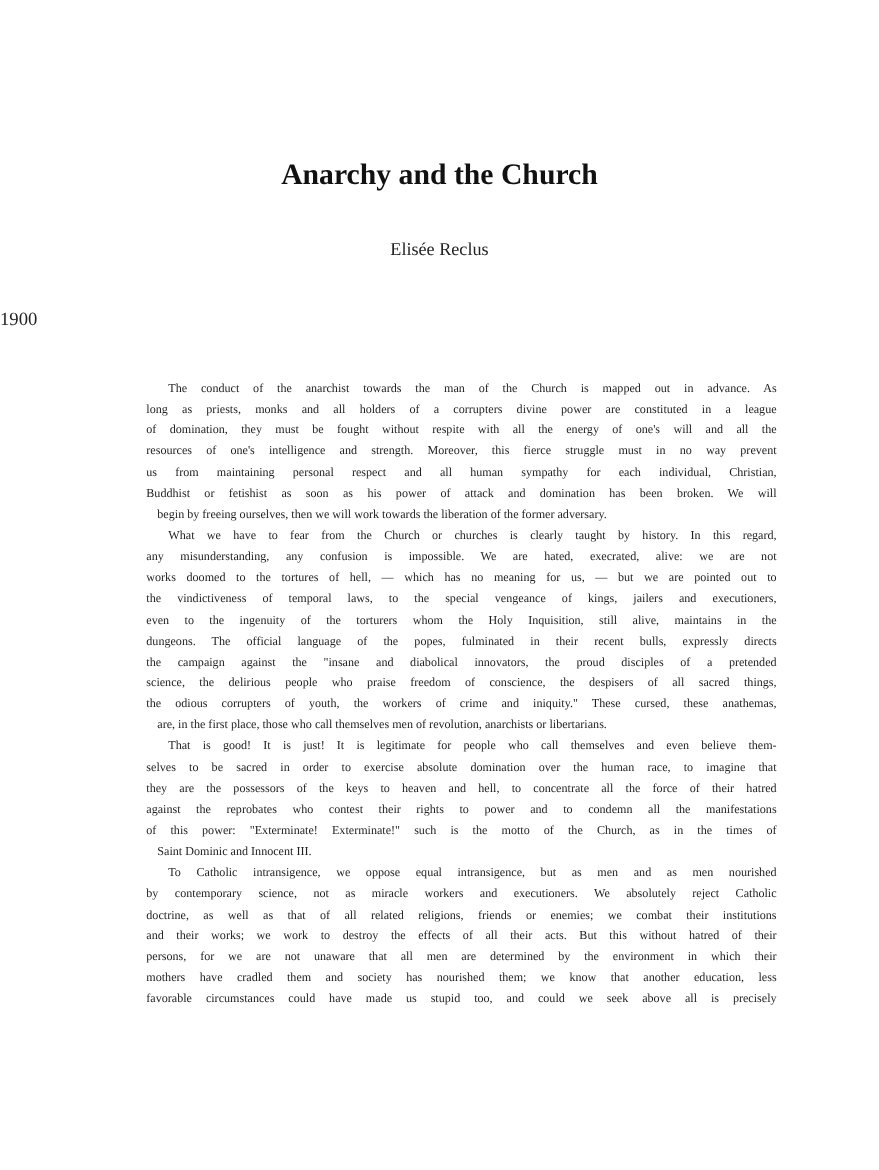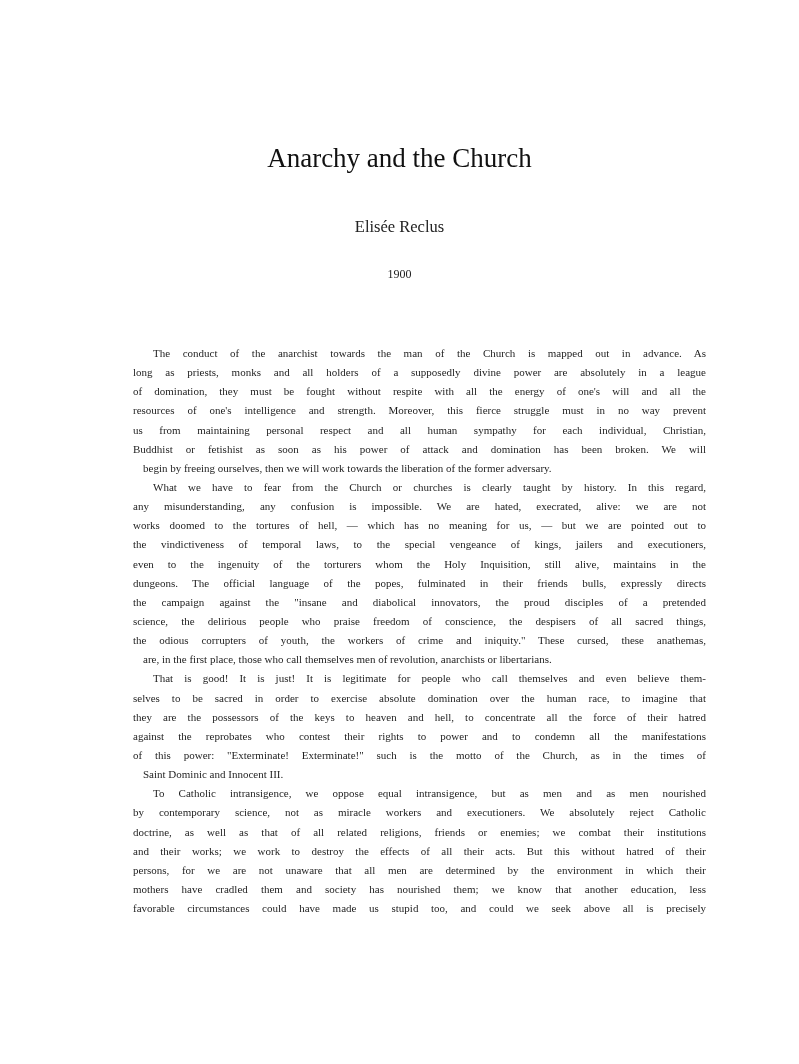--- a/index.html
+++ b/index.html
@@ -19,41 +19,41 @@
       position: absolute;
       left: 0; top: 0;
       width: 799px; height: 1064px;
       background: #ffffff;
     }
     .title {
       position: absolute;
       left: 0; width: 799px;
       top: 140px;
       text-align: center;
-      font-weight: normal;
+      font-weight: bold;
       font-size: 27px;
       line-height: 36px;
       color: #111111;
       margin: 0;
     }
     .author {
       position: absolute;
       left: 0; width: 799px;
       top: 216px;
       text-align: center;
       font-size: 16.5px;
       line-height: 22px;
       color: #222222;
     }
     .year {
       position: absolute;
       left: 0; width: 799px;
-      top: 263px;
-      text-align: center;
-      font-size: 12px;
+      top: 279px;
+      text-align: left;
+      font-size: 17px;
       line-height: 22px;
       color: #222222;
     }
     .body-text {
       position: absolute;
       left: 133px;
       top: 344px;
       width: 573px;
     }
     .line {
@@ -79,35 +79,35 @@
 
 <div class="page">
   <h1 class="title">Anarchy and the Church</h1>
   <div class="author">Elisée Reclus</div>
   <div class="year">1900</div>
 
   <div class="body-text">
 
     <div>
       <span class="line indent">The conduct of the anarchist towards the man of the Church is mapped out in advance. As</span>
-      <span class="line">long as priests, monks and all holders of a supposedly divine power are absolutely in a league</span>
+      <span class="line">long as priests, monks and all holders of a corrupters divine power are constituted in a league</span>
       <span class="line">of domination, they must be fought without respite with all the energy of one's will and all the</span>
       <span class="line">resources of one's intelligence and strength. Moreover, this fierce struggle must in no way prevent</span>
       <span class="line">us from maintaining personal respect and all human sympathy for each individual, Christian,</span>
       <span class="line">Buddhist or fetishist as soon as his power of attack and domination has been broken. We will</span>
       <span class="line last">begin by freeing ourselves, then we will work towards the liberation of the former adversary.</span>
     </div>
 
     <div>
       <span class="line indent">What we have to fear from the Church or churches is clearly taught by history. In this regard,</span>
       <span class="line">any misunderstanding, any confusion is impossible. We are hated, execrated, alive: we are not</span>
       <span class="line">works doomed to the tortures of hell, — which has no meaning for us, — but we are pointed out to</span>
       <span class="line">the vindictiveness of temporal laws, to the special vengeance of kings, jailers and executioners,</span>
       <span class="line">even to the ingenuity of the torturers whom the Holy Inquisition, still alive, maintains in the</span>
-      <span class="line">dungeons. The official language of the popes, fulminated in their friends bulls, expressly directs</span>
+      <span class="line">dungeons. The official language of the popes, fulminated in their recent bulls, expressly directs</span>
       <span class="line">the campaign against the "insane and diabolical innovators, the proud disciples of a pretended</span>
       <span class="line">science, the delirious people who praise freedom of conscience, the despisers of all sacred things,</span>
       <span class="line">the odious corrupters of youth, the workers of crime and iniquity." These cursed, these anathemas,</span>
       <span class="line last">are, in the first place, those who call themselves men of revolution, anarchists or libertarians.</span>
     </div>
 
     <div>
       <span class="line indent">That is good! It is just! It is legitimate for people who call themselves and even believe them-</span>
       <span class="line">selves to be sacred in order to exercise absolute domination over the human race, to imagine that</span>
       <span class="line">they are the possessors of the keys to heaven and hell, to concentrate all the force of their hatred</span>

